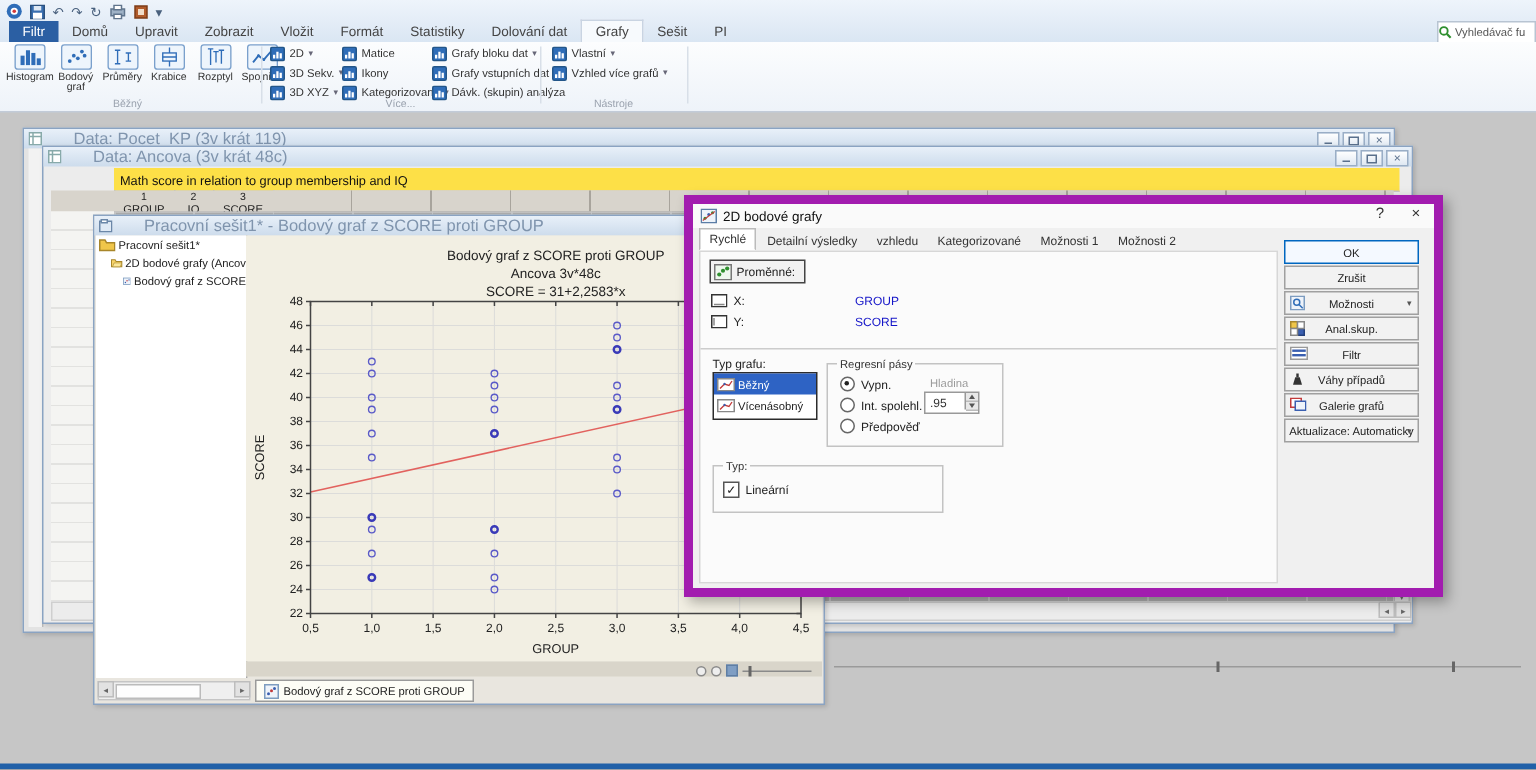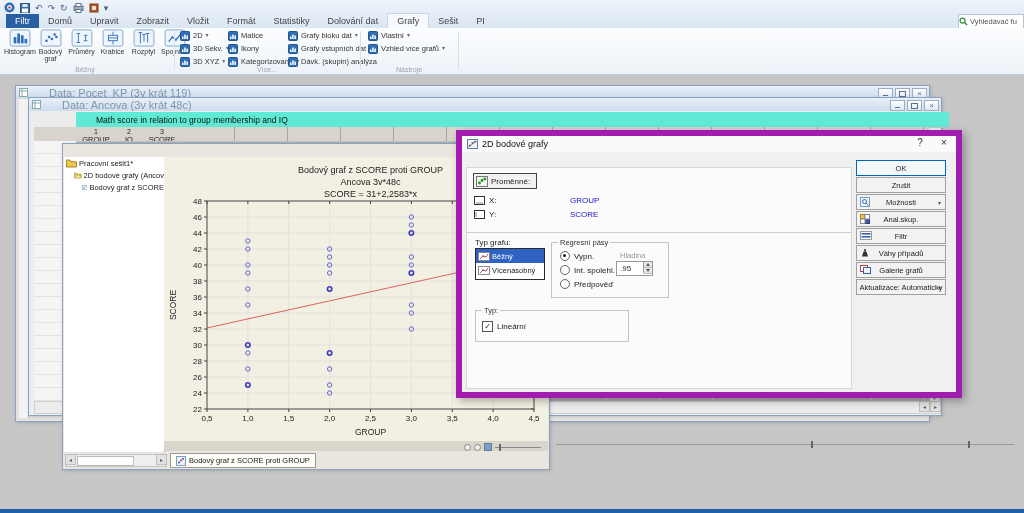--- a/index.html
+++ b/index.html
@@ -34,22 +34,22 @@
     background:linear-gradient(#e8f0f9,#cddcec);display:flex;align-items:center;
     font-size:11px;color:#7f94ad;padding-left:3px;gap:21px;overflow:hidden;}
   .win-ctrls{position:absolute;right:2px;top:2px;display:flex;gap:2px;}
   .winctrl{width:13px;height:9px;border:1px solid #9aaec6;background:linear-gradient(#ffffff,#dfe8f2);
     display:flex;align-items:center;justify-content:center;cursor:default;}
   .g-min{width:5px;height:1px;background:#5a708c;margin-top:4px;}
   .g-max{width:5px;height:4px;border:1px solid #5a708c;}
   .g-close{font-size:8px;color:#5a708c;line-height:7px;}
   .wicon{width:9px;height:9px;flex:none;}
   
-  #info-row{position:absolute;background:#5eead4;font-size:8.5px;color:#111;
-    display:flex;align-items:center;padding-left:20px;border-bottom:1px solid #c8c8c8;overflow:hidden;}
+  #info-row{position:absolute;background:#fde047;font-size:8.5px;color:#111;
+    display:flex;align-items:center;padding-left:4px;border-bottom:1px solid #c8c8c8;overflow:hidden;}
   .hdr-cell{position:absolute;background:#d8d4cc;border-right:1px solid #a8a49c;border-bottom:1px solid #a8a49c;
     text-align:center;font-size:7px;color:#222;line-height:1;padding-top:1px;}
   .hdr-cell .cname{font-size:7.5px;margin-top:1px;}
   #hdr-fill{position:absolute;background:#d8d4cc;border-bottom:1px solid #a8a49c;
     background-image:repeating-linear-gradient(90deg,#d8d4cc 0,#d8d4cc 52px,#a8a49c 52px,#a8a49c 53px);}
   #rowhdr-col{position:absolute;background:#f4f4f2;border-right:1px solid #9a9a9a;
     background-image:repeating-linear-gradient(#f4f4f2 0,#f4f4f2 12px,#e2e2e0 12px,#e2e2e0 13px);}
   #grid-area{position:absolute;background:#aeaeae;
     background-image:repeating-linear-gradient(90deg,rgba(200,200,200,.9) 0,rgba(200,200,200,.9) 1px,transparent 1px,transparent 53px),
     repeating-linear-gradient(rgba(196,196,196,.9) 0,rgba(196,196,196,.9) 1px,transparent 1px,transparent 13px);}
@@ -447,20 +447,27 @@
       <span class="sarrow" style="left:-1px;top:-1px;">▴</span>
       <span class="sarrow" style="left:-1px;bottom:-1px;">▾</span>
     </div>
     <div class="scroll" style="left:5px;top:303px;width:905px;height:11px;">
       <span class="sarrow" style="right:10px;top:-1px;">◂</span>
       <span class="sarrow" style="right:-1px;top:-1px;">▸</span>
     </div>
   </div>
 
   <div class="mdi-win" id="workbook" style="left:62px;top:143px;width:486px;height:325px;background:#e9e6df;z-index:3;">
+    <div class="win-titlebar">
+      <svg class="wicon" viewBox="0 0 9 9">
+          <rect x="0.5" y="1.5" width="8" height="7" fill="#dfe9f4" stroke="#6b87a8"></rect>
+          <rect x="1.5" y="0.5" width="4" height="2" fill="#fff" stroke="#6b87a8"></rect>
+        </svg>
+      <span>Pracovní sešit1* - Bodový graf z SCORE proti GROUP</span>
+    </div>
     <div id="tree-panel">
         <div class="tree-item" style="padding-left: 2px;">
           <svg width="11" height="9" viewBox="0 0 11 9">
             <path d="M0.5 2 L0.5 8 L10.5 8 L10.5 2.8 L5 2.8 L4 1 L0.5 1 Z" fill="#f0c64a" stroke="#a8862a"></path>
           </svg>
           <span>Pracovní sešit1*</span>
         </div>
         <div class="tree-item" style="padding-left: 10px;">
           <svg width="11" height="9" viewBox="0 0 11 9">
             <path d="M0.5 2 L0.5 8 L10.5 8 L10.5 2.8 L5 2.8 L4 1 L0.5 1 Z" fill="#f7d368" stroke="#a8862a"></path>
@@ -644,20 +651,28 @@
           <rect x="0.5" y="0.5" width="10" height="9" fill="#eef3fa" stroke="#5b7da6"></rect>
           <circle cx="3" cy="6.5" r="1" fill="#2f8f2f"></circle>
           <circle cx="5.5" cy="4" r="1" fill="#3a5fb0"></circle>
           <circle cx="8" cy="2.8" r="1" fill="#2f8f2f"></circle>
           <line x1="1.5" y1="8" x2="9.5" y2="2" stroke="#c23a3a" stroke-width="0.7"></line>
         </svg>
       <span>2D bodové grafy</span>
     </div>
     <span id="dlg-help">?</span>
     <span id="dlg-close">×</span>
+    <div id="dlg-tabs">
+        <div class="dtab active">Rychlé</div>
+        <div class="dtab">Detailní výsledky</div>
+        <div class="dtab">vzhledu</div>
+        <div class="dtab">Kategorizované</div>
+        <div class="dtab">Možnosti 1</div>
+        <div class="dtab">Možnosti 2</div>
+      </div>
     <div id="dlg-pane">
       <div id="vars-btn">
         <svg width="12" height="11" viewBox="0 0 12 11">
             <rect x="0.5" y="0.5" width="11" height="10" fill="#eef7ee" stroke="#777"></rect>
             <circle cx="3.5" cy="7" r="1.4" fill="#2f8f2f"></circle>
             <circle cx="6" cy="4.5" r="1.4" fill="#2f8f2f"></circle>
             <circle cx="8.8" cy="3" r="1.4" fill="#2f8f2f"></circle>
           </svg>
         <span>Proměnné:</span>
       </div>

